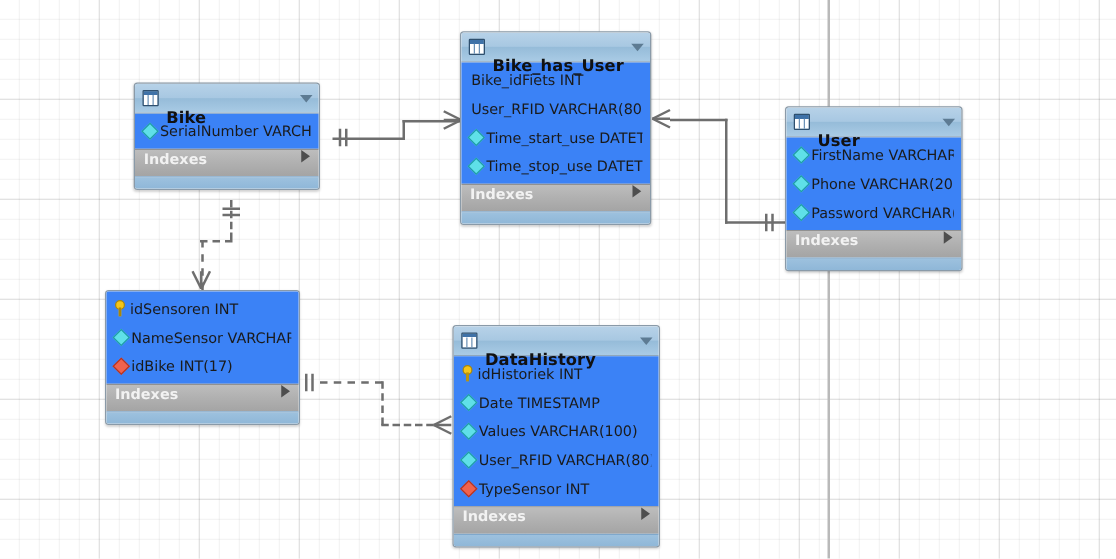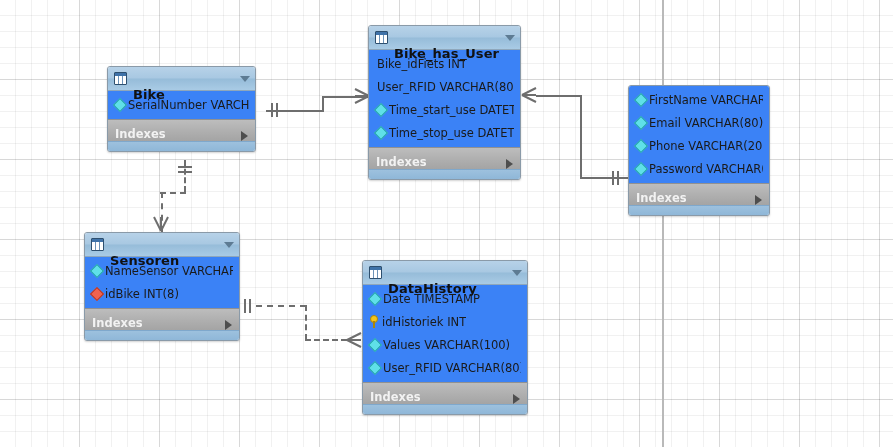--- a/index.html
+++ b/index.html
@@ -89,21 +89,21 @@
   }
   
   .dia{
     width:10px;height:10px;transform:rotate(45deg);
     box-sizing:border-box;display:inline-block;margin:0 2px 0 0;
   }
   .dia.cyan{background:#5fe0e8;border:1px solid #1f9aa8;}
   .dia.hollow{background:#ffffff;border:1px solid #43b9c4;}
   .dia.red{background:#f0624d;border:1px solid #b03426;}
   .idxbar{
-    height:21px;display:flex;align-items:flex-end;padding:0 7px;
+    height:21px;display:flex;align-items:flex-start;padding:0 7px;
     background:linear-gradient(to bottom,#bdbdbd 0%,#b0b0b0 50%,#a4a4a4 100%);
     border-top:1px solid #919191;
     font-size:11.5px;color:#f2f2f2;font-weight:bold;
   }
   .idxbar .lbl{flex:1 1 auto;white-space:nowrap;}
   .idx-arrow{
     width:0;height:0;flex:0 0 auto;
     border-top:5px solid transparent;border-bottom:5px solid transparent;
     border-left:7px solid #4e4e4e;
   }
@@ -237,89 +237,93 @@
             <span class="nm">Time_stop_use DATETIME</span>
           </div>
         </div>
         <div class="idxbar">
           <span class="lbl">Indexes</span>
           <span class="idx-arrow"></span>
         </div>
         <div class="footstrip"></div>
       </div>
       <div class="tbl" style="left: 628px; top: 85px; width: 142px;">
-        <div class="tbl-body">
-          <div class="col">
-            <span class="gl dia cyan"></span>
-            <span class="nm">FirstName VARCHAR(45)</span>
-          </div>
-          <div class="col">
-            <span class="gl dia cyan"></span>
-            <span class="nm">Email VARCHAR(80)</span>
-          </div>
-          <div class="col">
-            <span class="gl dia cyan"></span>
-            <span class="nm">Phone VARCHAR(20)</span>
-          </div>
-          <div class="col">
-            <span class="gl dia cyan"></span>
-            <span class="nm">Password VARCHAR(40)</span>
-          </div>
-        </div>
-        <div class="idxbar">
-          <span class="lbl">Indexes</span>
-          <span class="idx-arrow"></span>
-        </div>
-        <div class="footstrip"></div>
-      </div>
-      <div class="tbl" style="left: 84px; top: 232px; width: 156px;">
         <div class="tbl-head">
           <span class="tbl-icon"></span>
-          <span class="tbl-title">Sensoren</span>
+          <span class="tbl-title">User</span>
           <span class="caret"></span>
         </div>
         <div class="tbl-body">
           <div class="col">
             <span class="gl dia cyan"></span>
+            <span class="nm">FirstName VARCHAR(45)</span>
+          </div>
+          <div class="col">
+            <span class="gl dia cyan"></span>
+            <span class="nm">Phone VARCHAR(20)</span>
+          </div>
+          <div class="col">
+            <span class="gl dia cyan"></span>
+            <span class="nm">Password VARCHAR(40)</span>
+          </div>
+        </div>
+        <div class="idxbar">
+          <span class="lbl">Indexes</span>
+          <span class="idx-arrow"></span>
+        </div>
+        <div class="footstrip"></div>
+      </div>
+      <div class="tbl" style="left: 84px; top: 232px; width: 156px;">
+        <div class="tbl-body">
+          <div class="col">
+            <span class="gl key"></span>
+            <span class="nm">idSensoren INT</span>
+          </div>
+          <div class="col">
+            <span class="gl dia cyan"></span>
             <span class="nm">NameSensor VARCHAR(45)</span>
           </div>
           <div class="col">
             <span class="gl dia red"></span>
-            <span class="nm">idBike INT(8)</span>
+            <span class="nm">idBike INT(17)</span>
           </div>
         </div>
         <div class="idxbar">
           <span class="lbl">Indexes</span>
           <span class="idx-arrow"></span>
         </div>
         <div class="footstrip"></div>
       </div>
       <div class="tbl" style="left: 362px; top: 260px; width: 166px;">
         <div class="tbl-head">
           <span class="tbl-icon"></span>
           <span class="tbl-title">DataHistory</span>
           <span class="caret"></span>
         </div>
         <div class="tbl-body">
           <div class="col">
-            <span class="gl dia cyan"></span>
-            <span class="nm">Date TIMESTAMP</span>
-          </div>
-          <div class="col">
             <span class="gl key"></span>
             <span class="nm">idHistoriek INT</span>
           </div>
           <div class="col">
             <span class="gl dia cyan"></span>
+            <span class="nm">Date TIMESTAMP</span>
+          </div>
+          <div class="col">
+            <span class="gl dia cyan"></span>
             <span class="nm">Values VARCHAR(100)</span>
           </div>
           <div class="col">
             <span class="gl dia cyan"></span>
             <span class="nm">User_RFID VARCHAR(80)</span>
           </div>
+          <div class="col">
+            <span class="gl dia red"></span>
+            <span class="nm">TypeSensor INT</span>
+          </div>
         </div>
         <div class="idxbar">
           <span class="lbl">Indexes</span>
           <span class="idx-arrow"></span>
         </div>
         <div class="footstrip"></div>
       </div>
     </div>
 
 </div>

